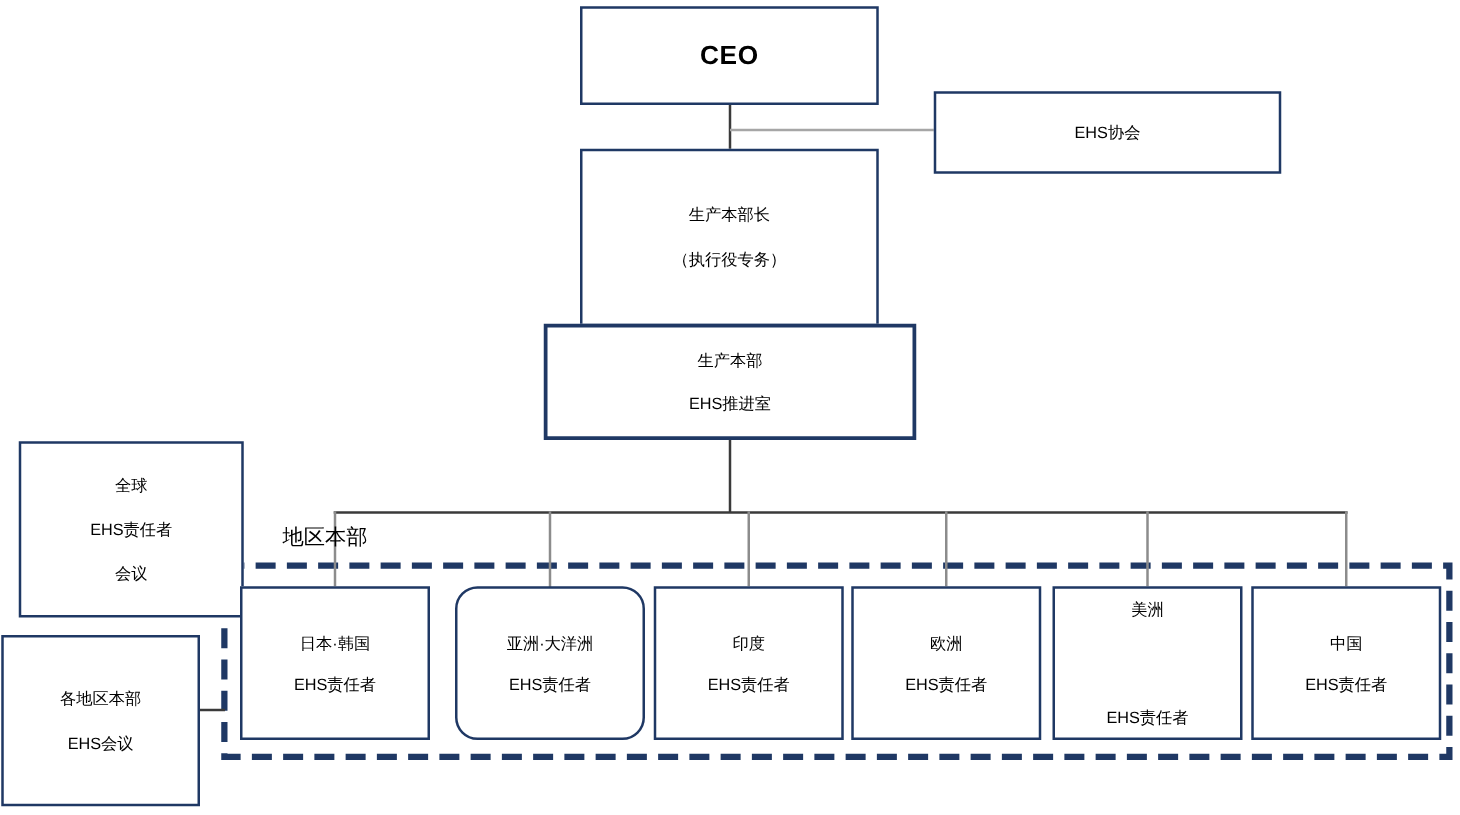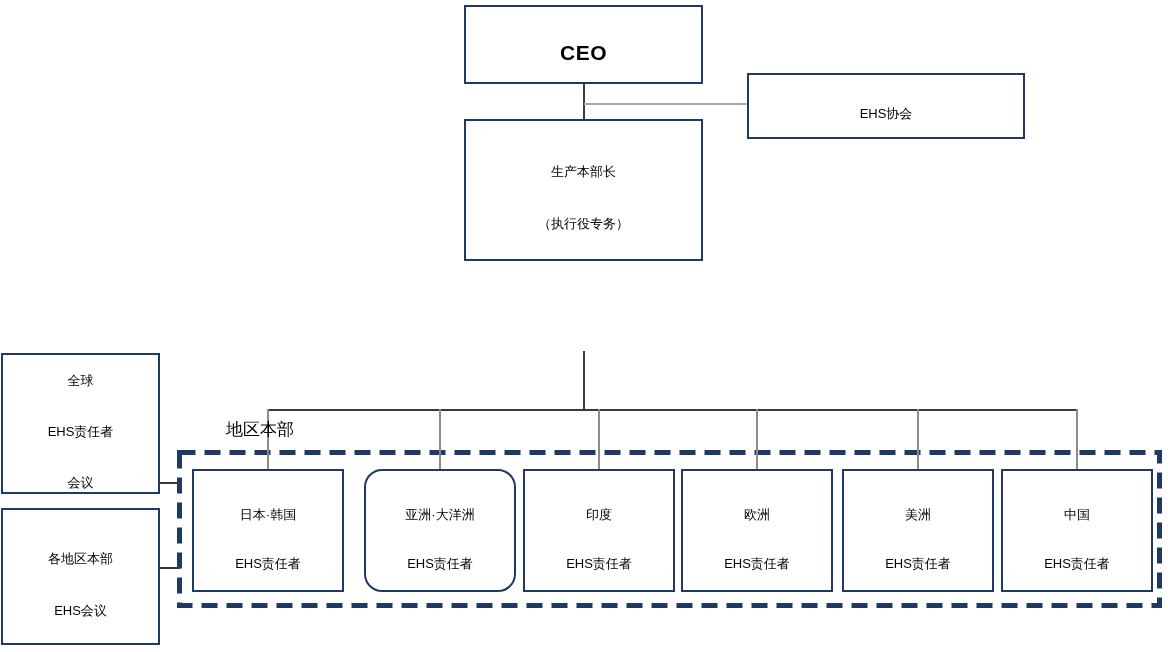--- a/index.html
+++ b/index.html
@@ -40,36 +40,36 @@
     background: var(--bg);
     border: 2px solid var(--navy);
     display: flex;
     flex-direction: column;
     align-items: center;
     justify-content: center;
     text-align: center;
     font-size: 13px;
     line-height: 34px;
   }
-  .box span { display: block; margin-top: 16px; }
+  .box span { display: block; }
   .box-ceo {
     left: 464px; top: 5px; width: 239px; height: 79px;
     font-size: 21px; font-weight: 600; letter-spacing: 0.5px;
   }
   .box-ehs-association { left: 747px; top: 73px; width: 278px; height: 66px; }
   .box-production-head { left: 464px; top: 119px; width: 239px; height: 142px; line-height: 36px; }
   .box-ehs-office { left: 435px; top: 259px; width: 298px; height: 93px; border-width: 3px; }
-  .box-global-meeting { left: 1px; top: 353px; width: 159px; height: 141px; line-height: 35px; }
+  .box-global-meeting { left: 15px; top: 353px; width: 180px; height: 141px; line-height: 35px; }
   .box-regional-meeting { left: 1px; top: 508px; width: 159px; height: 137px; line-height: 36px; }
   .region-box { top: 469px; width: 152px; height: 123px; line-height: 33px; }
   .region-1 { left: 192px; text-align: center; }
   .region-2 { left: 364px; border-radius: 18px; }
   .region-3 { left: 523px; }
   .region-4 { left: 681px; }
-  .region-5 { left: 842px; }
+  .region-5 { left: 842px; justify-content: space-between; }
   .region-6 { left: 1001px; }
   .group-label {
     position: absolute;
     left: 226px; top: 417px;
     font-size: 17px;
     line-height: 26px;
   }
 </style>
 </head>
 <body>
@@ -99,20 +99,24 @@
 
   <div class="box box-ehs-association">
     <span>EHS协会</span>
   </div>
 
   <div class="box box-production-head">
     <span>生产本部长</span>
     <span>（执行役专务）</span>
   </div>
 
+  <div class="box box-ehs-office">
+    <span>生产本部</span>
+    <span>EHS推进室</span>
+  </div>
 
   <div class="box box-global-meeting">
     <span>全球</span>
     <span>EHS责任者</span>
     <span>会议</span>
   </div>
 
   <div class="box box-regional-meeting">
     <span>各地区本部</span>
     <span>EHS会议</span>

